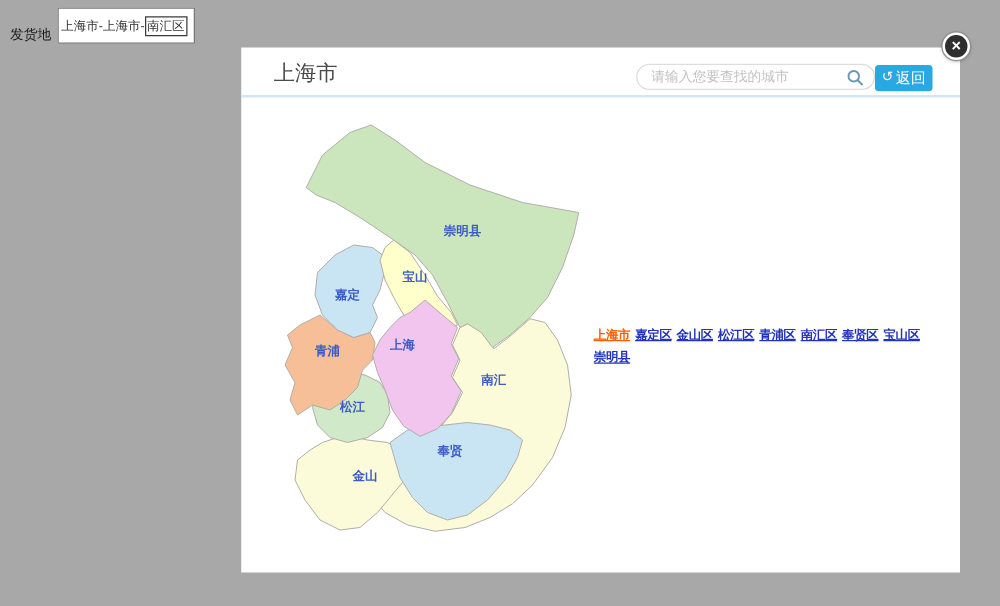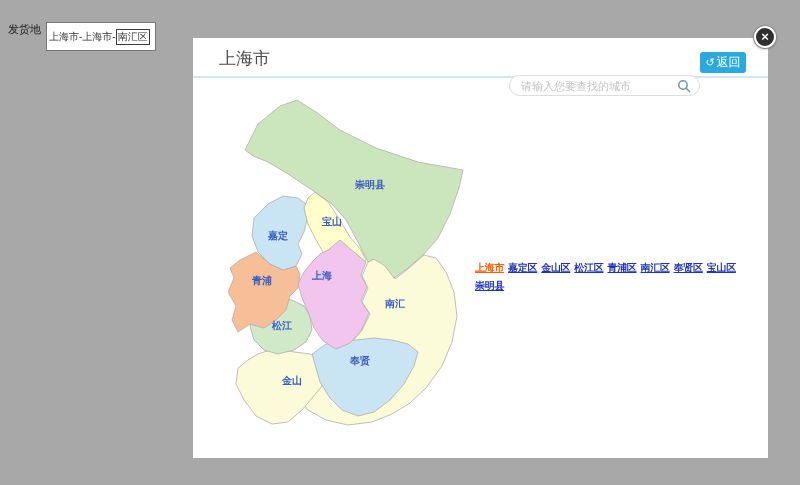--- a/index.html
+++ b/index.html
@@ -5,39 +5,39 @@
   * { box-sizing: border-box; margin: 0; padding: 0; }
   html,body { width:800px; height:485px; }
   body {
     position: relative;
     background: #a8a8a8;
     font-family: "Liberation Sans", sans-serif;
     overflow: hidden;
   }
 
   
-  .origin-row { position:absolute; left:8px; top:22px; display:flex; align-items:flex-start; }
+  .origin-row { position:absolute; left:8px; top:6px; display:flex; align-items:flex-end; }
   .origin-label { font-size:11px; color:#1a1a1a; margin-right:5px; }
   .origin-input {
     width:110px; height:29px; background:#fff; border:1px solid #777;
     font-size:10px; color:#333; padding:0 2px; display:flex; align-items:center;
     white-space:nowrap; overflow:hidden;
   }
   .origin-selected { border:1px solid #3c3c3c; padding:0 1px; }
 
   
   .modal { position:absolute; left:193px; top:38px; width:575px; height:420px; background:#fff; }
   .modal-header { position:relative; height:40px; border-bottom:2px solid #d3e7f2; }
   .modal-title { position:absolute; left:26px; top:9px; font-size:17px; color:#4a4a4a; }
   .modal-subtitle { position:absolute; left:71px; top:18px; font-size:10px; color:#a3a3a3; }
 
   .search-box {
     position:absolute; left:316px; top:13px; width:191px; height:21px;
     border:1px solid #ddd; border-radius:12px; background:#fff;
-    display:flex; align-items:center;margin-top:24px;
+    display:flex; align-items:center;
   }
   .search-box input {
     flex:1; border:none; outline:none; background:transparent;
     font-size:11px; color:#666; padding:0 4px 0 11px;
     font-family:"Liberation Sans", sans-serif;
   }
   .search-box input::placeholder { color:#c2c2c2; }
   .search-icon { width:14px; height:14px; margin-right:8px; cursor:pointer; flex:none; }
 
   .back-btn {

